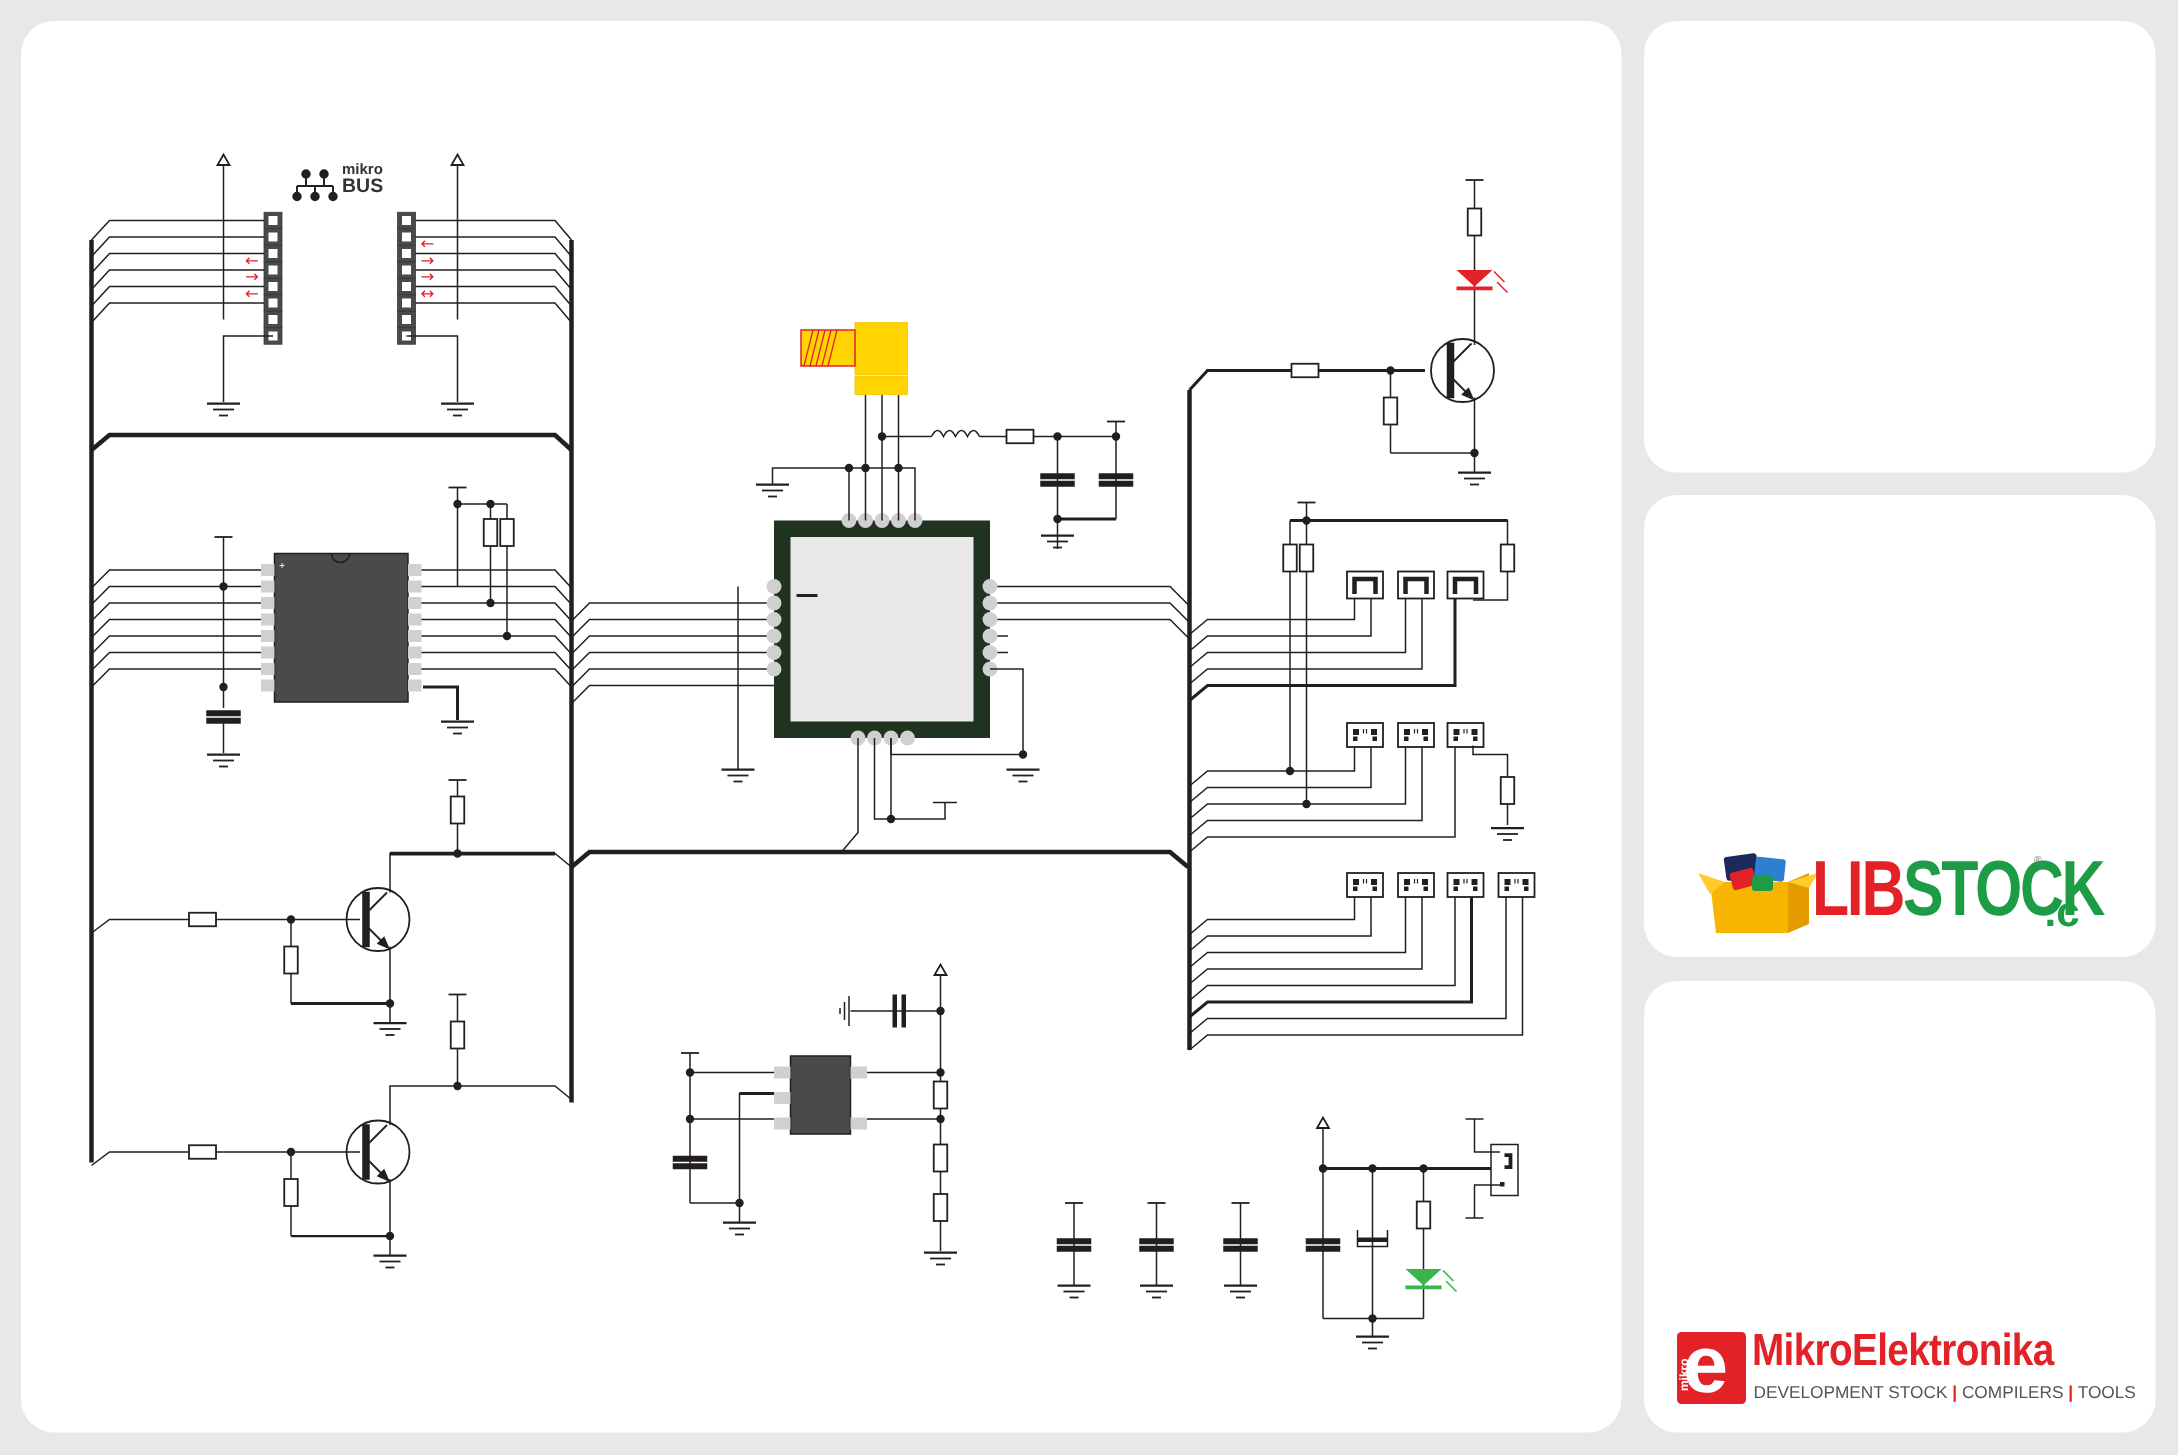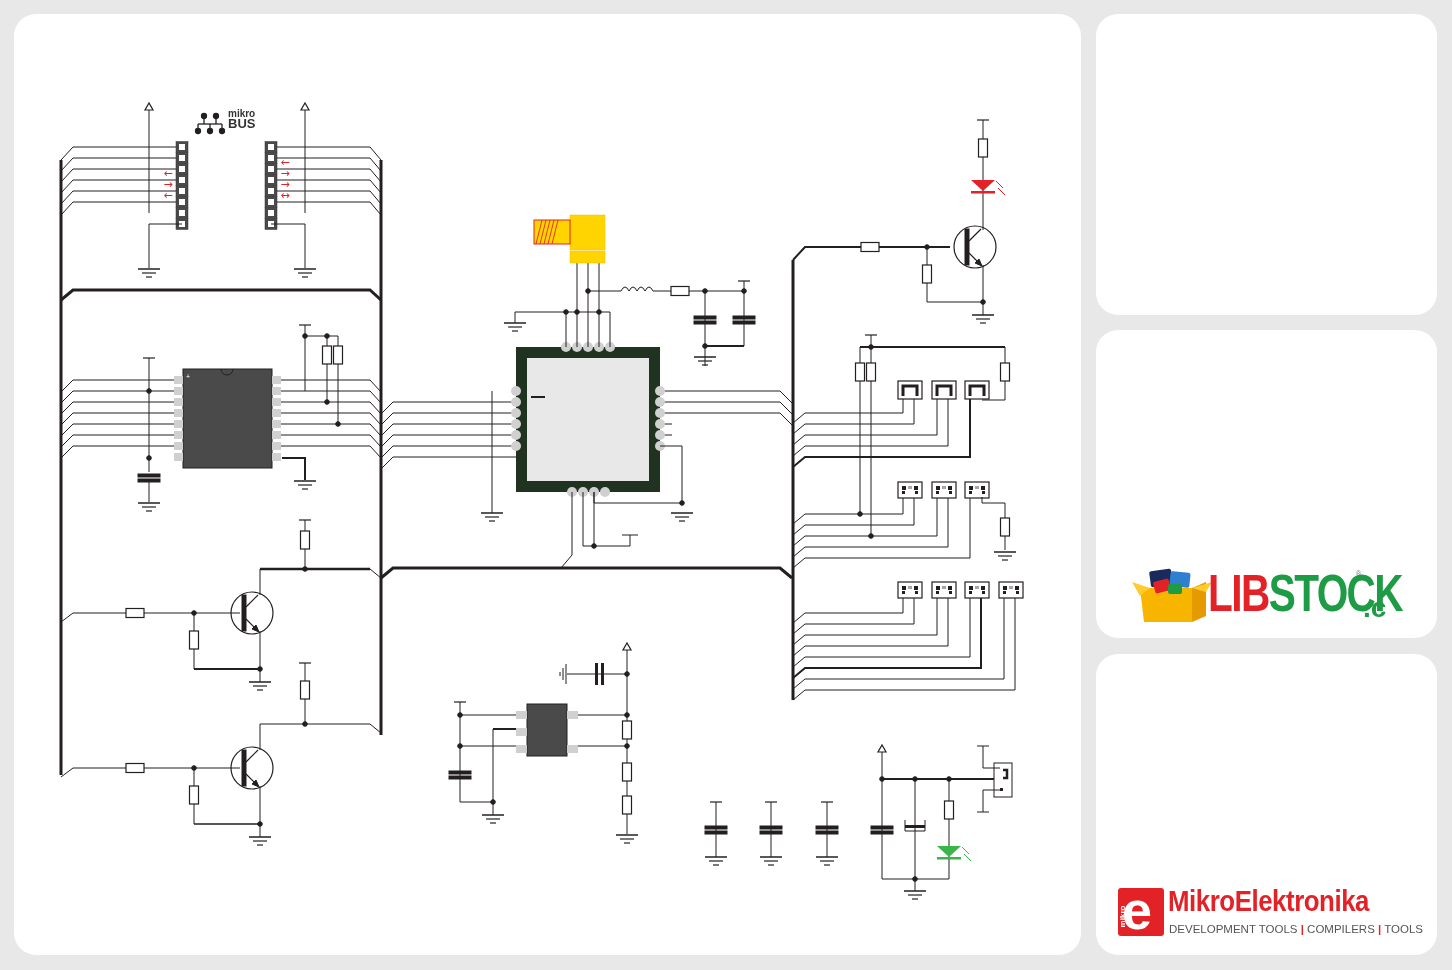--- a/index.html
+++ b/index.html
@@ -536,18 +536,18 @@
 </svg>
 <div class="libstock-text"><span class="lib-red">LIB</span><span class="lib-green">STOCK</span></div>
 <div class="lib-reg">®</div>
 <div class="lib-dot">.c</div>
 
 <div class="me-logo-box"></div>
 <div class="me-logo-e">e</div>
 <div class="me-logo-mikro">mikro</div>
 <div class="me-name">MikroElektronika</div>
 <div class="me-tag">
-  <span>DEVELOPMENT TOOLS</span>
+  <span>DEVELOPMENT STOCK</span>
   <span class="sep">|</span>
   <span>COMPILERS</span>
   <span class="sep">|</span>
   <span>TOOLS</span>
 </div>
 
 </body></html>

